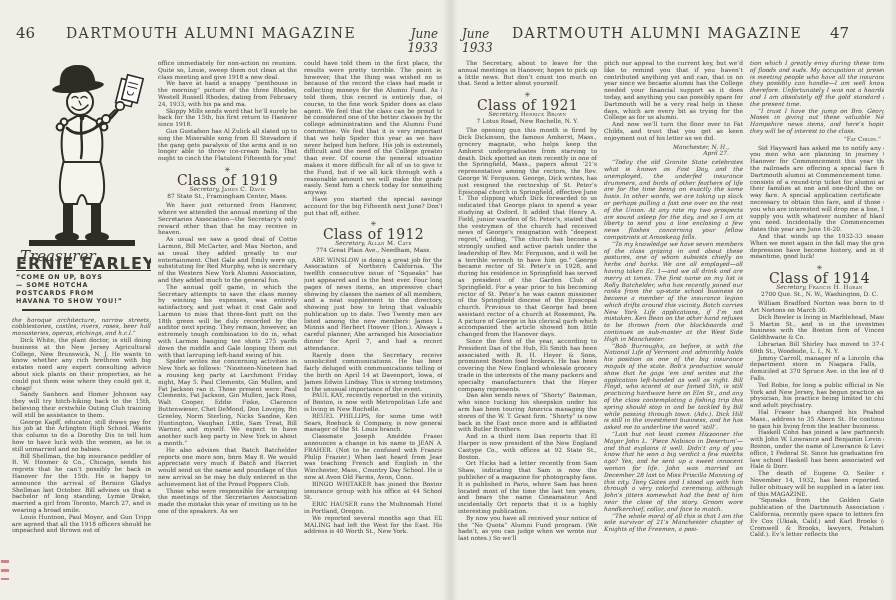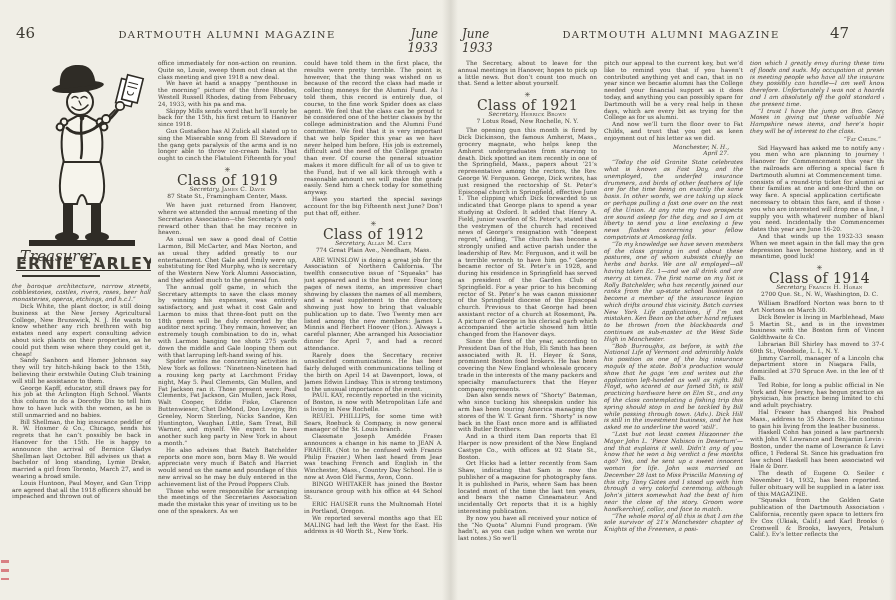--- a/index.html
+++ b/index.html
@@ -7,21 +7,21 @@
   .spread{position:relative;width:896px;height:600px;background:#f0eee6;overflow:hidden;}
   .gutter{position:absolute;left:442px;top:0;width:16px;height:600px;
     background:linear-gradient(90deg,rgba(0,0,0,0) 0%,rgba(90,85,70,.10) 40%,rgba(90,85,70,.14) 55%,rgba(0,0,0,0) 100%);}
   .edge-right{position:absolute;right:0;top:0;bottom:0;width:7px;background:linear-gradient(270deg,rgba(80,75,60,.12),rgba(0,0,0,0));}
   .page{position:absolute;top:0;height:600px;width:448px;box-sizing:border-box;}
   .page-left{left:0;padding:24px 6px 0 12px;}
   .page-right{left:448px;padding:24px 12px 0 10px;}
   .pg-header{display:flex;align-items:baseline;margin:0 4px 5px 4px;}
   .folio{font-size:15px;width:50px;}
   .page-right .folio{}
-  .masthead{flex:1;text-align:center;font-size:10px;letter-spacing:1.4px;white-space:nowrap;}
+  .masthead{flex:1;font-size:14px;letter-spacing:1.4px;white-space:nowrap;}
   .issue{font-style:italic;font-size:12px;width:50px;text-align:right;}
   .page-right .issue{text-align:left;}
   .cols{display:flex;gap:7px;height:544px;overflow:hidden;}
   .col{flex:0 0 139px;width:139px;overflow:hidden;font-size:5.9px;line-height:6.8px;text-align:justify;}
   .col p{margin:0;text-indent:8px;}
   .col p.ni{text-indent:0;}
   .italic{font-style:italic;}
   .ornament{text-align:center;font-size:7px;margin:5px 0 3px;font-family:"DejaVu Sans",sans-serif;color:#45423a;}
   .class-title{font-size:14px;font-weight:400;text-align:center;margin:0 0 2.5px;letter-spacing:.4px;}
   .sec-line{text-align:center;margin:0;}
@@ -101,20 +101,24 @@
 
               <g transform="rotate(-6 59 27)">
                 <ellipse cx="59" cy="27" rx="26" ry="5.5" fill="#2f2c26" stroke="none"></ellipse>
                 <path d="M41,27 C41,12 46,5 59,5 C72,5 77,12 77,27 Z" fill="#2f2c26" stroke="none"></path>
               </g>
             </g>
           </svg>
         </div>
         <div class="cap-role">Treasurer</div>
         <div class="cap-name">ERNIE EARLEY</div>
+        <div class="cap-quote">“COME ON UP, BOYS
+— SOME HOTCHA
+POSTCARDS FROM
+HAVANA TO SHOW YOU!”</div>
         <div class="cap-rule"></div>
         <p class="ni italic">the baroque architecture, narrow streets, cobblestones, castles, rivers, roses, beer hall monasteries, operas, etchings, and h.c.l.”</p>
         <p>Dick White, the plant doctor, is still doing business at the New Jersey Agricultural College, New Brunswick, N. J. He wants to know whether any rich brethren with big estates need any expert consulting advice about sick plants on their properties, as he could put them wise where they could get it, cheap!</p>
         <p>Sandy Sanborn and Homer Johnson say they will try hitch-hiking back to the 15th, believing their erstwhile Outing Club training will still be assistance to them.</p>
         <p>George Kapff, educator, still draws pay for his job at the Arlington High School. Wants this column to do a Dorothy Dix to tell him how to have luck with the women, as he is still unmarried and no babies.</p>
         <p>Bill Shellman, the big insurance peddler of R. W. Hosmer &amp; Co., Chicago, sends his regrets that he can’t possibly be back in Hanover for the 15th. He is happy to announce the arrival of Bernice Gladys Shellman last October. Bill advises us that a bachelor of long standing, Lymie Drake, married a girl from Toronto, March 27, and is wearing a broad smile.</p>
         <p>Louis Huntoon, Paul Moyer, and Gun Tripp are agreed that all the 1918 officers should be impeached and thrown out of</p>
       </div>
 
       <div class="col">

